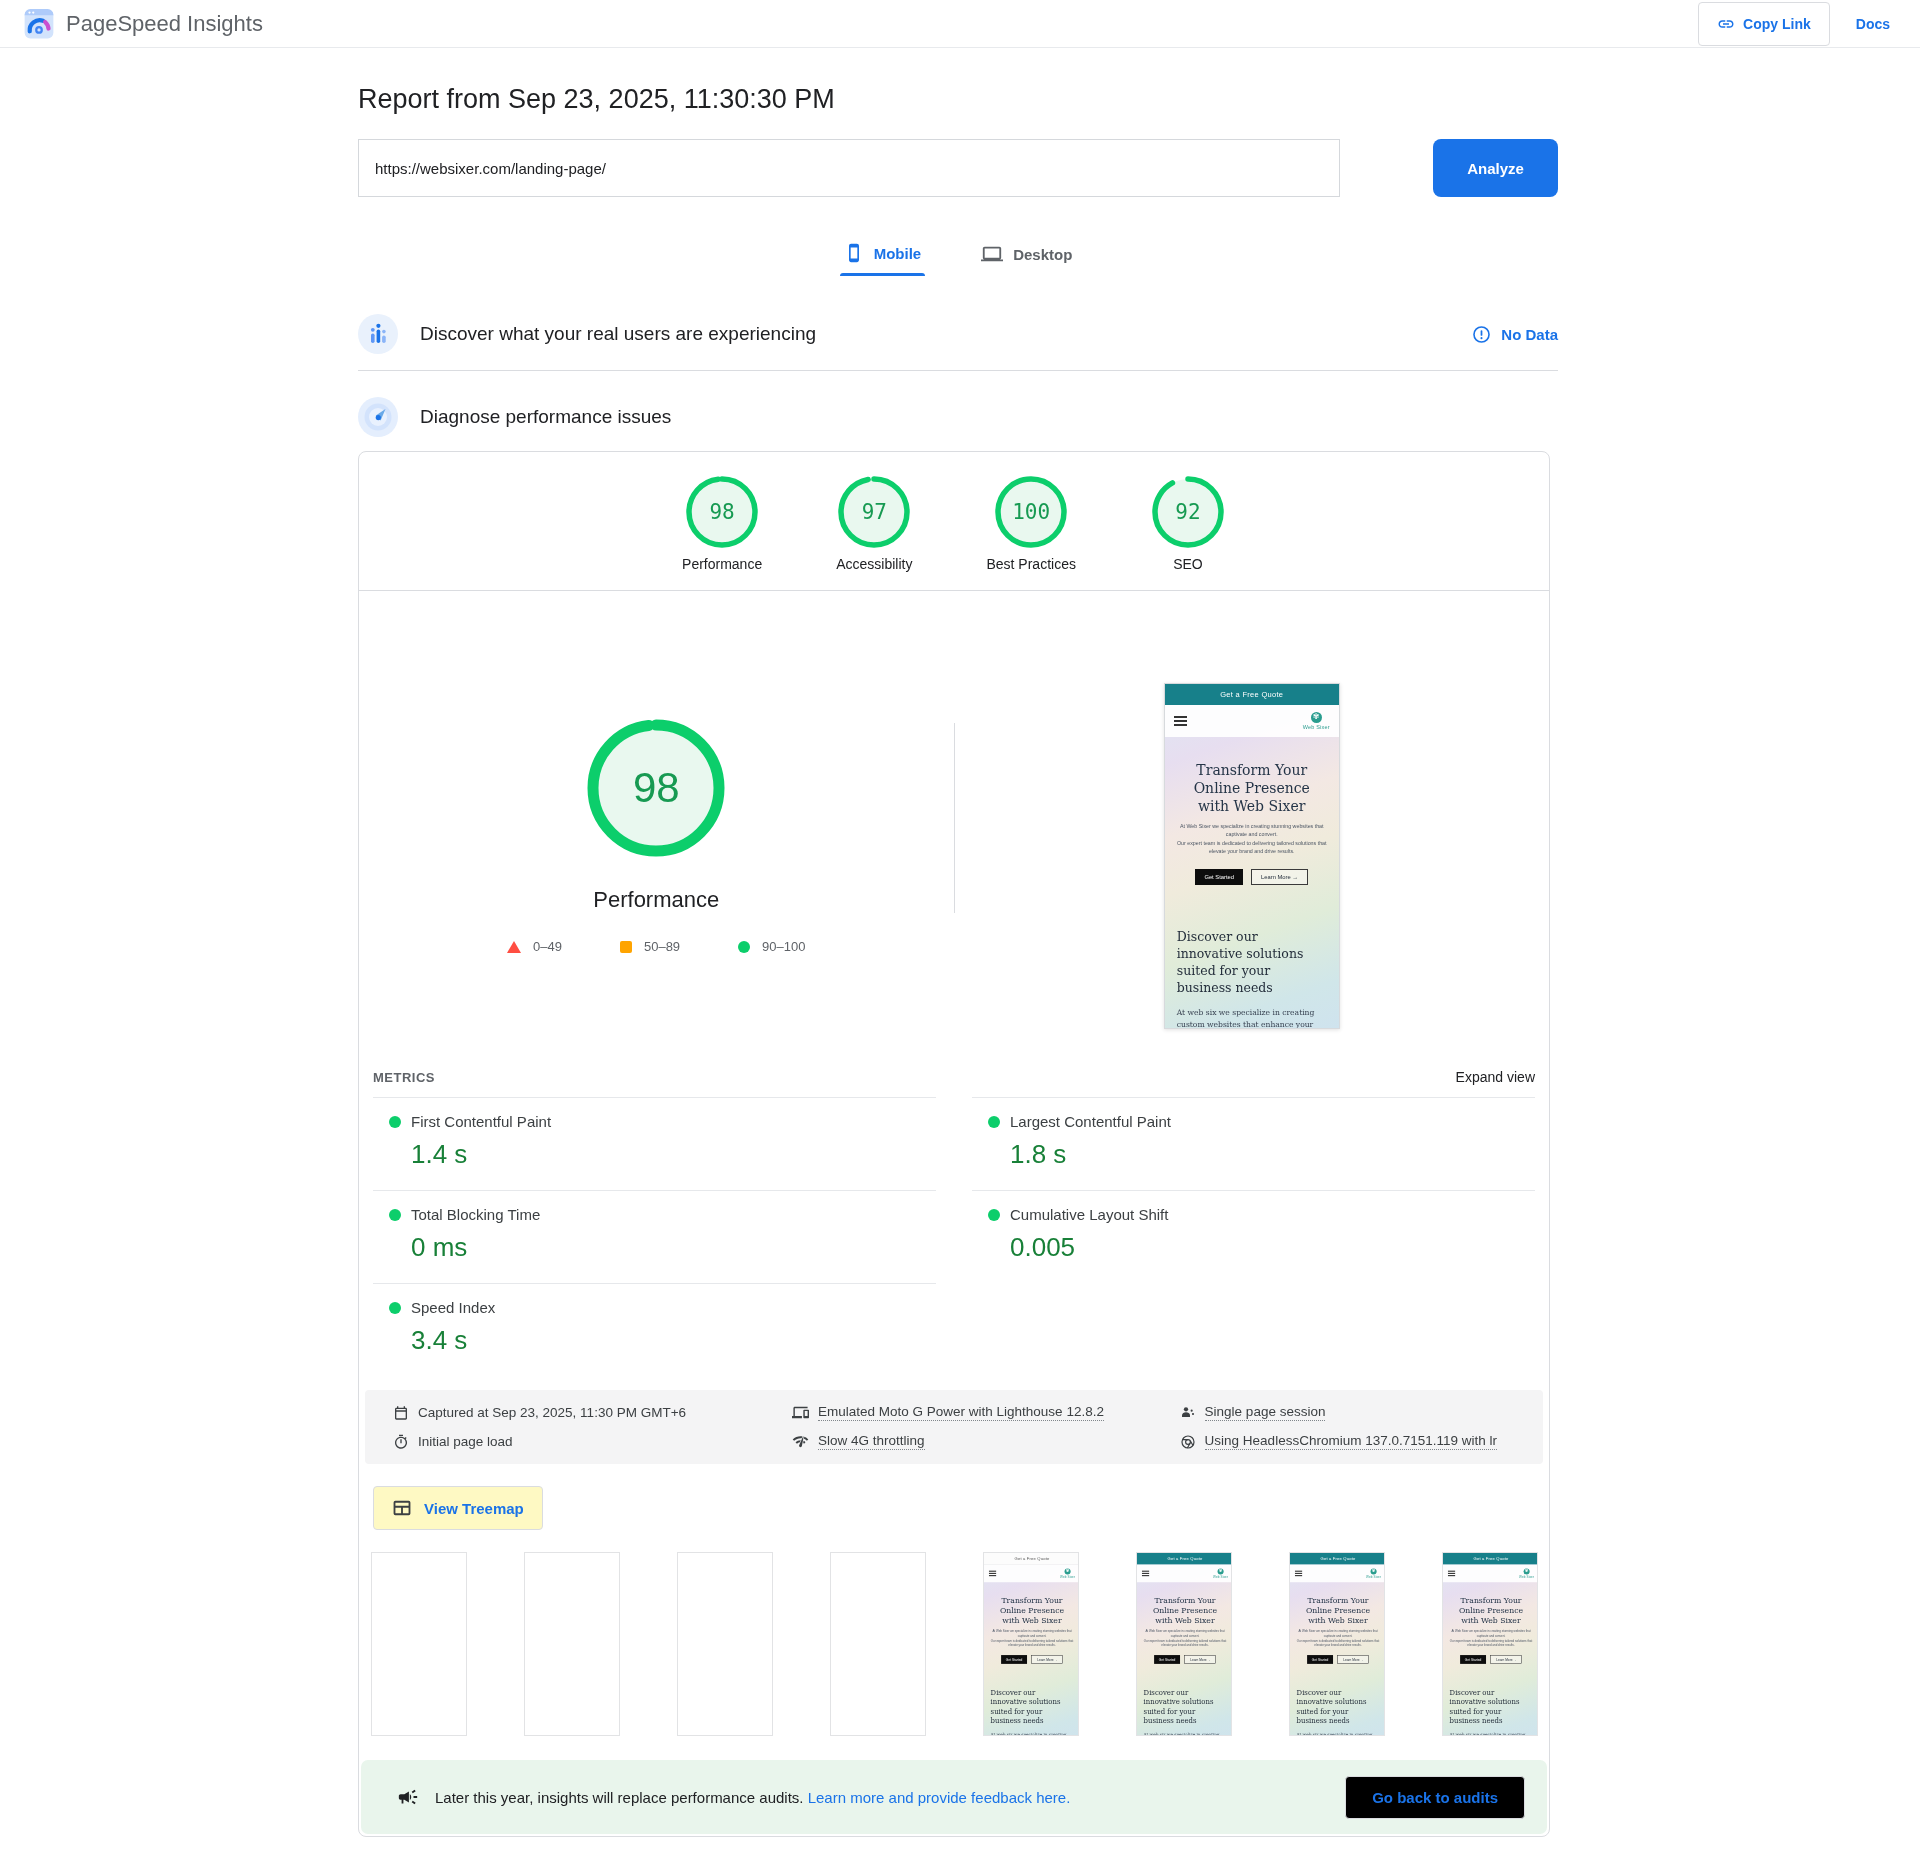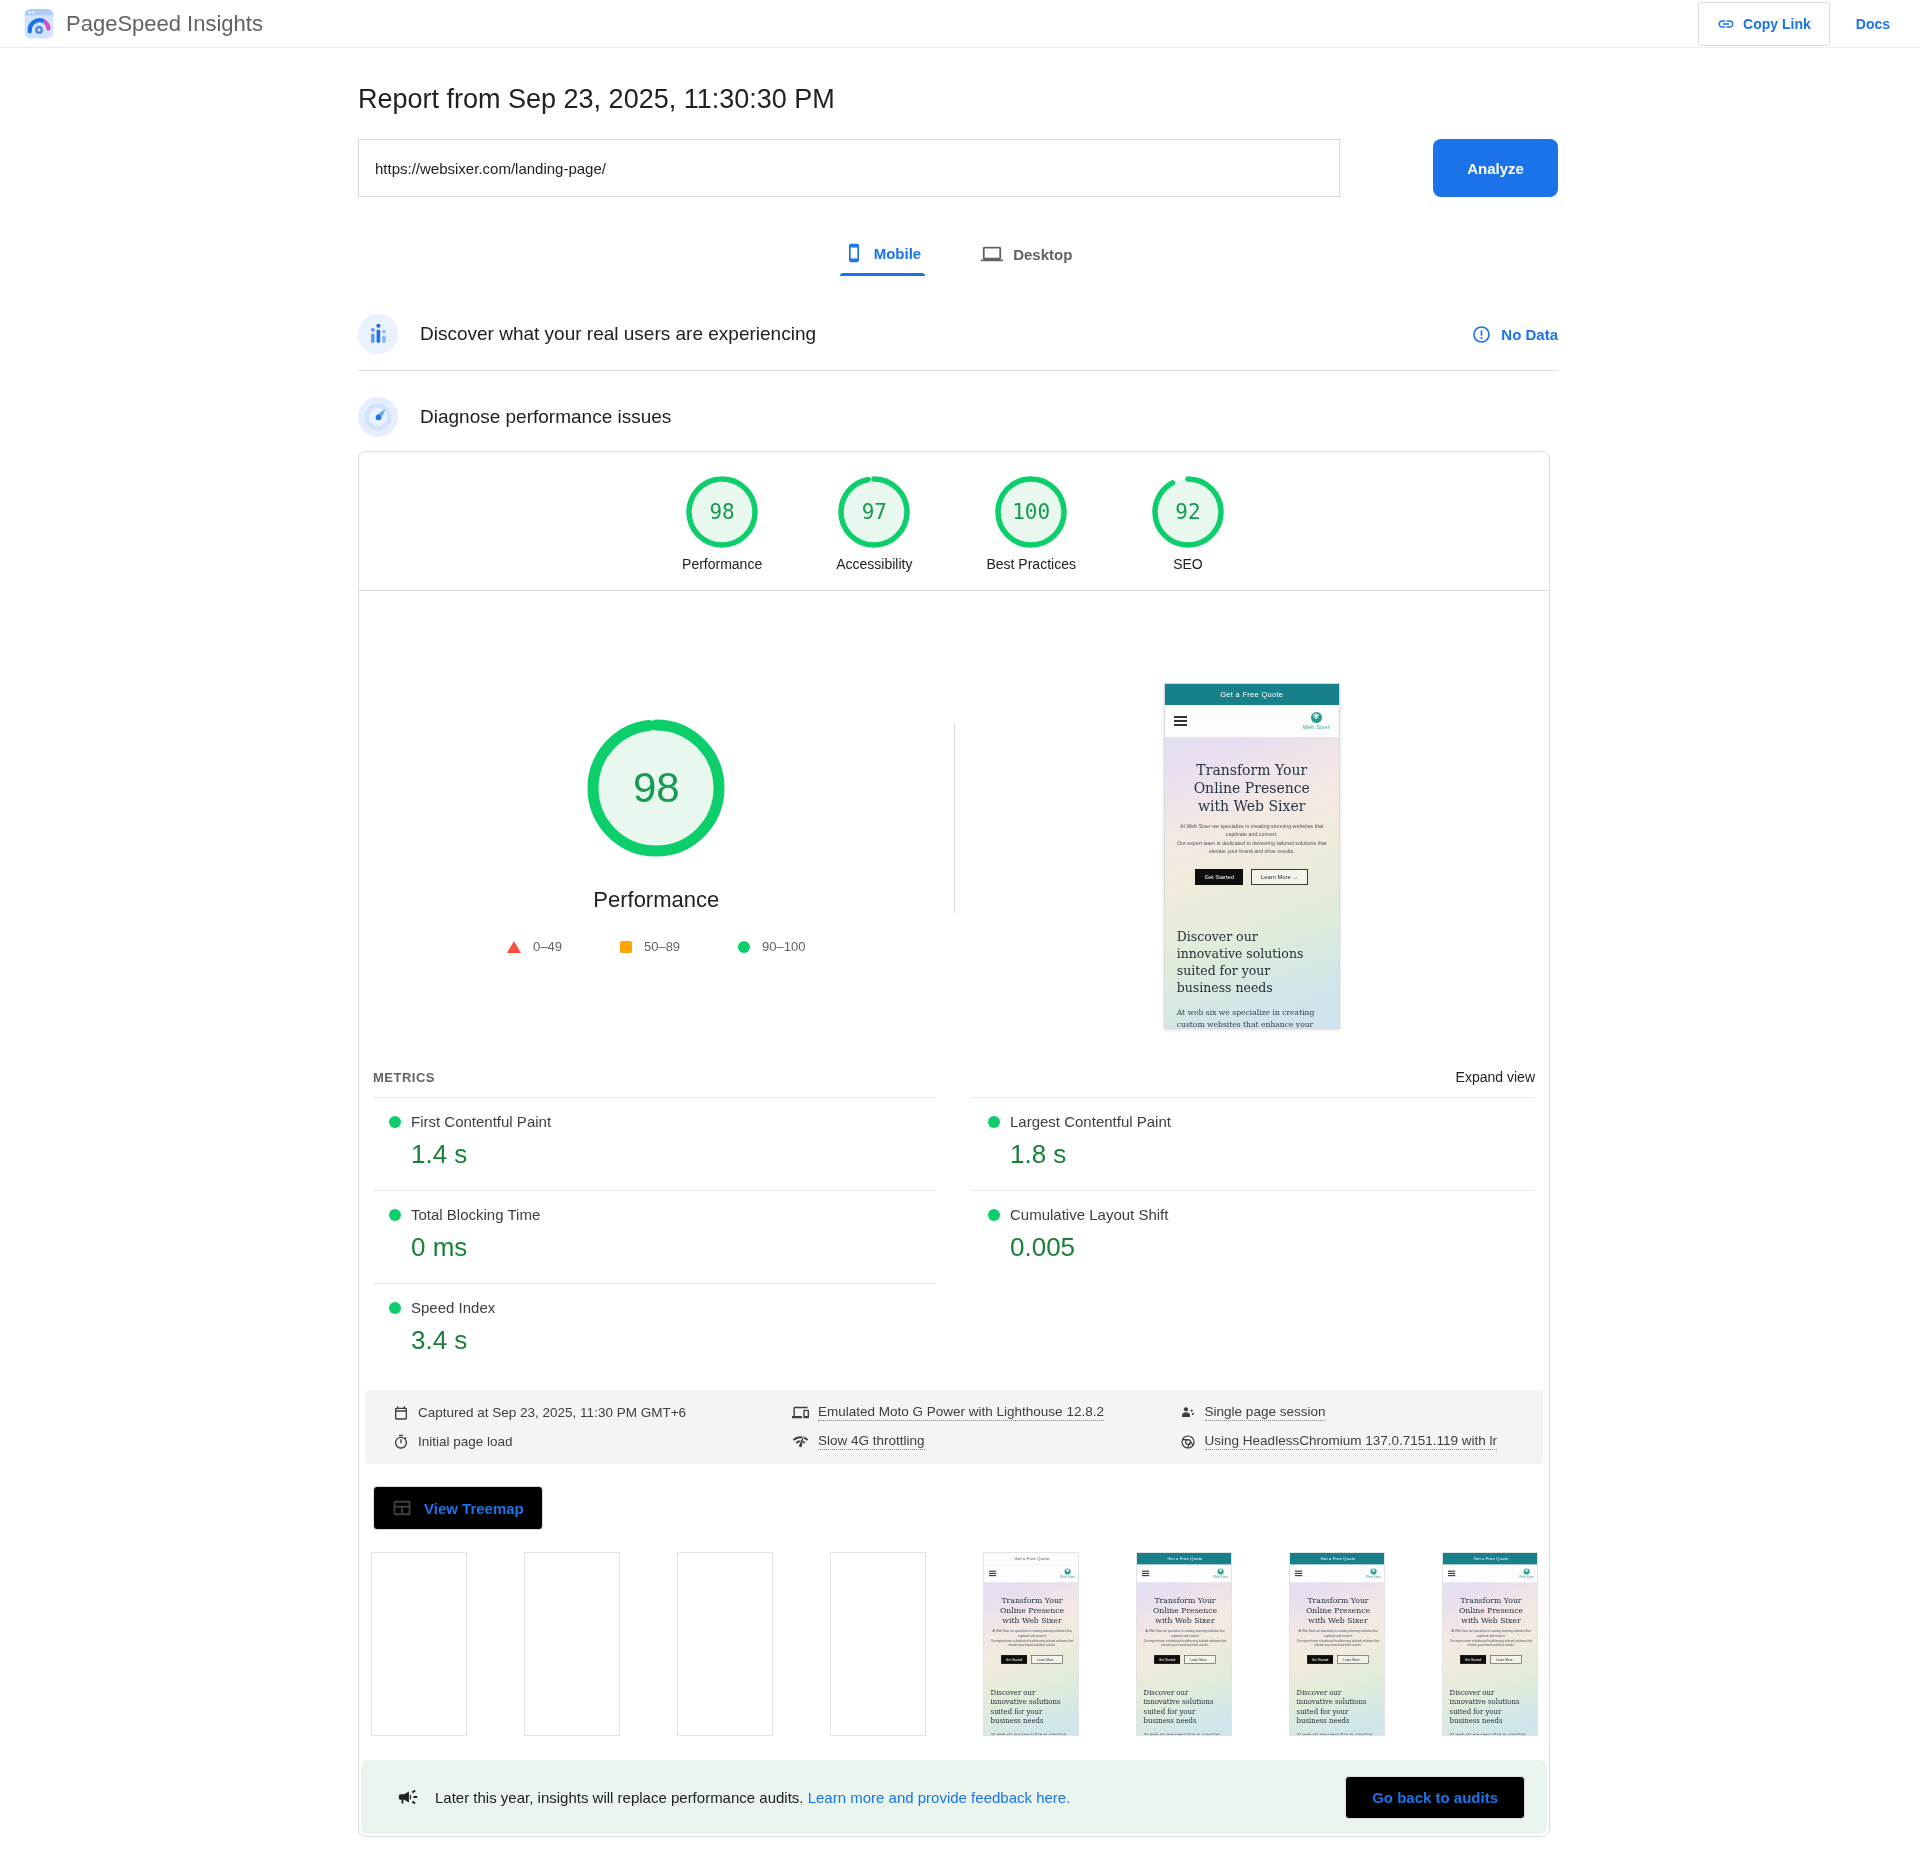--- a/index.html
+++ b/index.html
@@ -144,21 +144,21 @@
   .capture-bar { margin: 14px 6px 0; background: #f4f4f5; border-radius: 4px;
     padding: 14px 10px 14px 28px; display: grid; grid-template-columns: 35% 34% 31%;
     row-gap: 12px; }
   .cap-item { display: flex; align-items: center; gap: 9px; font-size: 13.5px; color: #3c4043; }
   .cap-item svg { flex: none; }
   .cap-dotted { border-bottom: 1px dotted #80868b; padding-bottom: 1px; cursor: default; }
 
   
   .treemap-row { padding: 22px 14px 0; }
   .treemap-btn { display: inline-flex; align-items: center; gap: 12px; border: 1px solid #dadce0;
-    background: #000000; border-radius: 4px; padding: 11px 18px; cursor: pointer; font-family: inherit; }
+    background: #fef9c3; border-radius: 4px; padding: 11px 18px; cursor: pointer; font-family: inherit; }
   .treemap-label { color: #1a73e8; font-size: 15px; font-weight: 700; }
 
   
   .filmstrip { display: flex; gap: 57px; padding: 22px 12px 22px; }
   .film-frame { width: 96px; height: 184px; border: 1px solid #e2e3e5; background: #fff; overflow: hidden; flex: none; }
   .mini-scale { width: 174px; height: 344px; transform: scale(0.5517); transform-origin: 0 0; }
   .film-frame.light .p-banner { background: #fcfcfc; color: #555; border-bottom: 1px solid #e5e5e5; }
 
   
   .notice { margin: 2px; background: #e9f5ec; border-radius: 7px; height: 74px;

